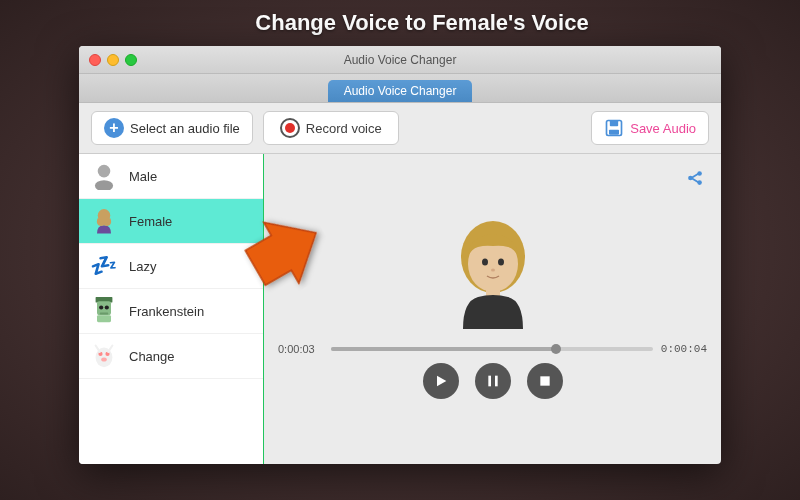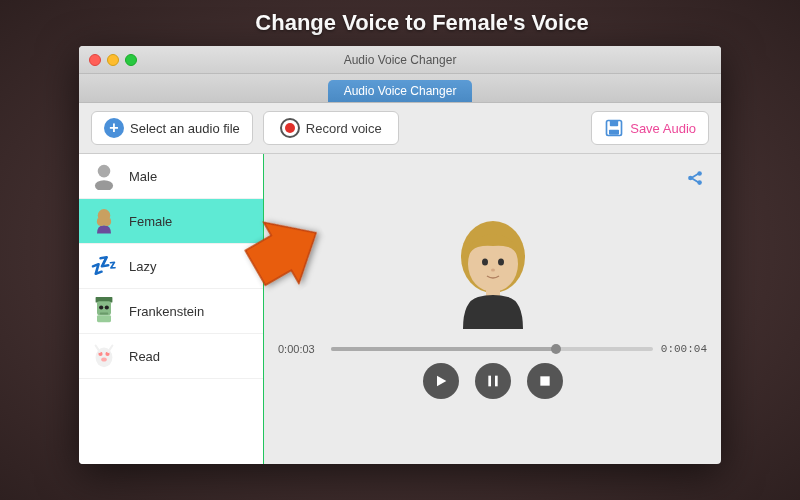--- a/index.html
+++ b/index.html
@@ -402,21 +402,21 @@
         <div class="voice-avatar">
           <svg width="28" height="28" viewBox="0 0 40 40">
             <ellipse cx="20" cy="22" rx="12" ry="14" fill="#f0f0f0"></ellipse>
             <circle cx="15" cy="17" r="3" fill="#ff8888"></circle>
             <circle cx="25" cy="17" r="3" fill="#ff8888"></circle>
             <ellipse cx="20" cy="25" rx="4" ry="3" fill="#ffaaaa"></ellipse>
             <path d="M8 5 L14 14" stroke="#f0f0f0" stroke-width="3" stroke-linecap="round"></path>
             <path d="M32 5 L26 14" stroke="#f0f0f0" stroke-width="3" stroke-linecap="round"></path>
           </svg>
         </div>
-        <span>Read</span>
+        <span>Change</span>
       </div>
 
     </div>
 
     <div class="preview-area">
 
       <button class="share-btn">
         <svg width="22" height="22" viewBox="0 0 24 24" fill="none" stroke="#4a90d9" stroke-width="2">
           <path d="M8 12 L16 7 M8 12 L16 17"></path>
           <circle cx="17" cy="7" r="2.5" fill="#4a90d9" stroke="none"></circle>

